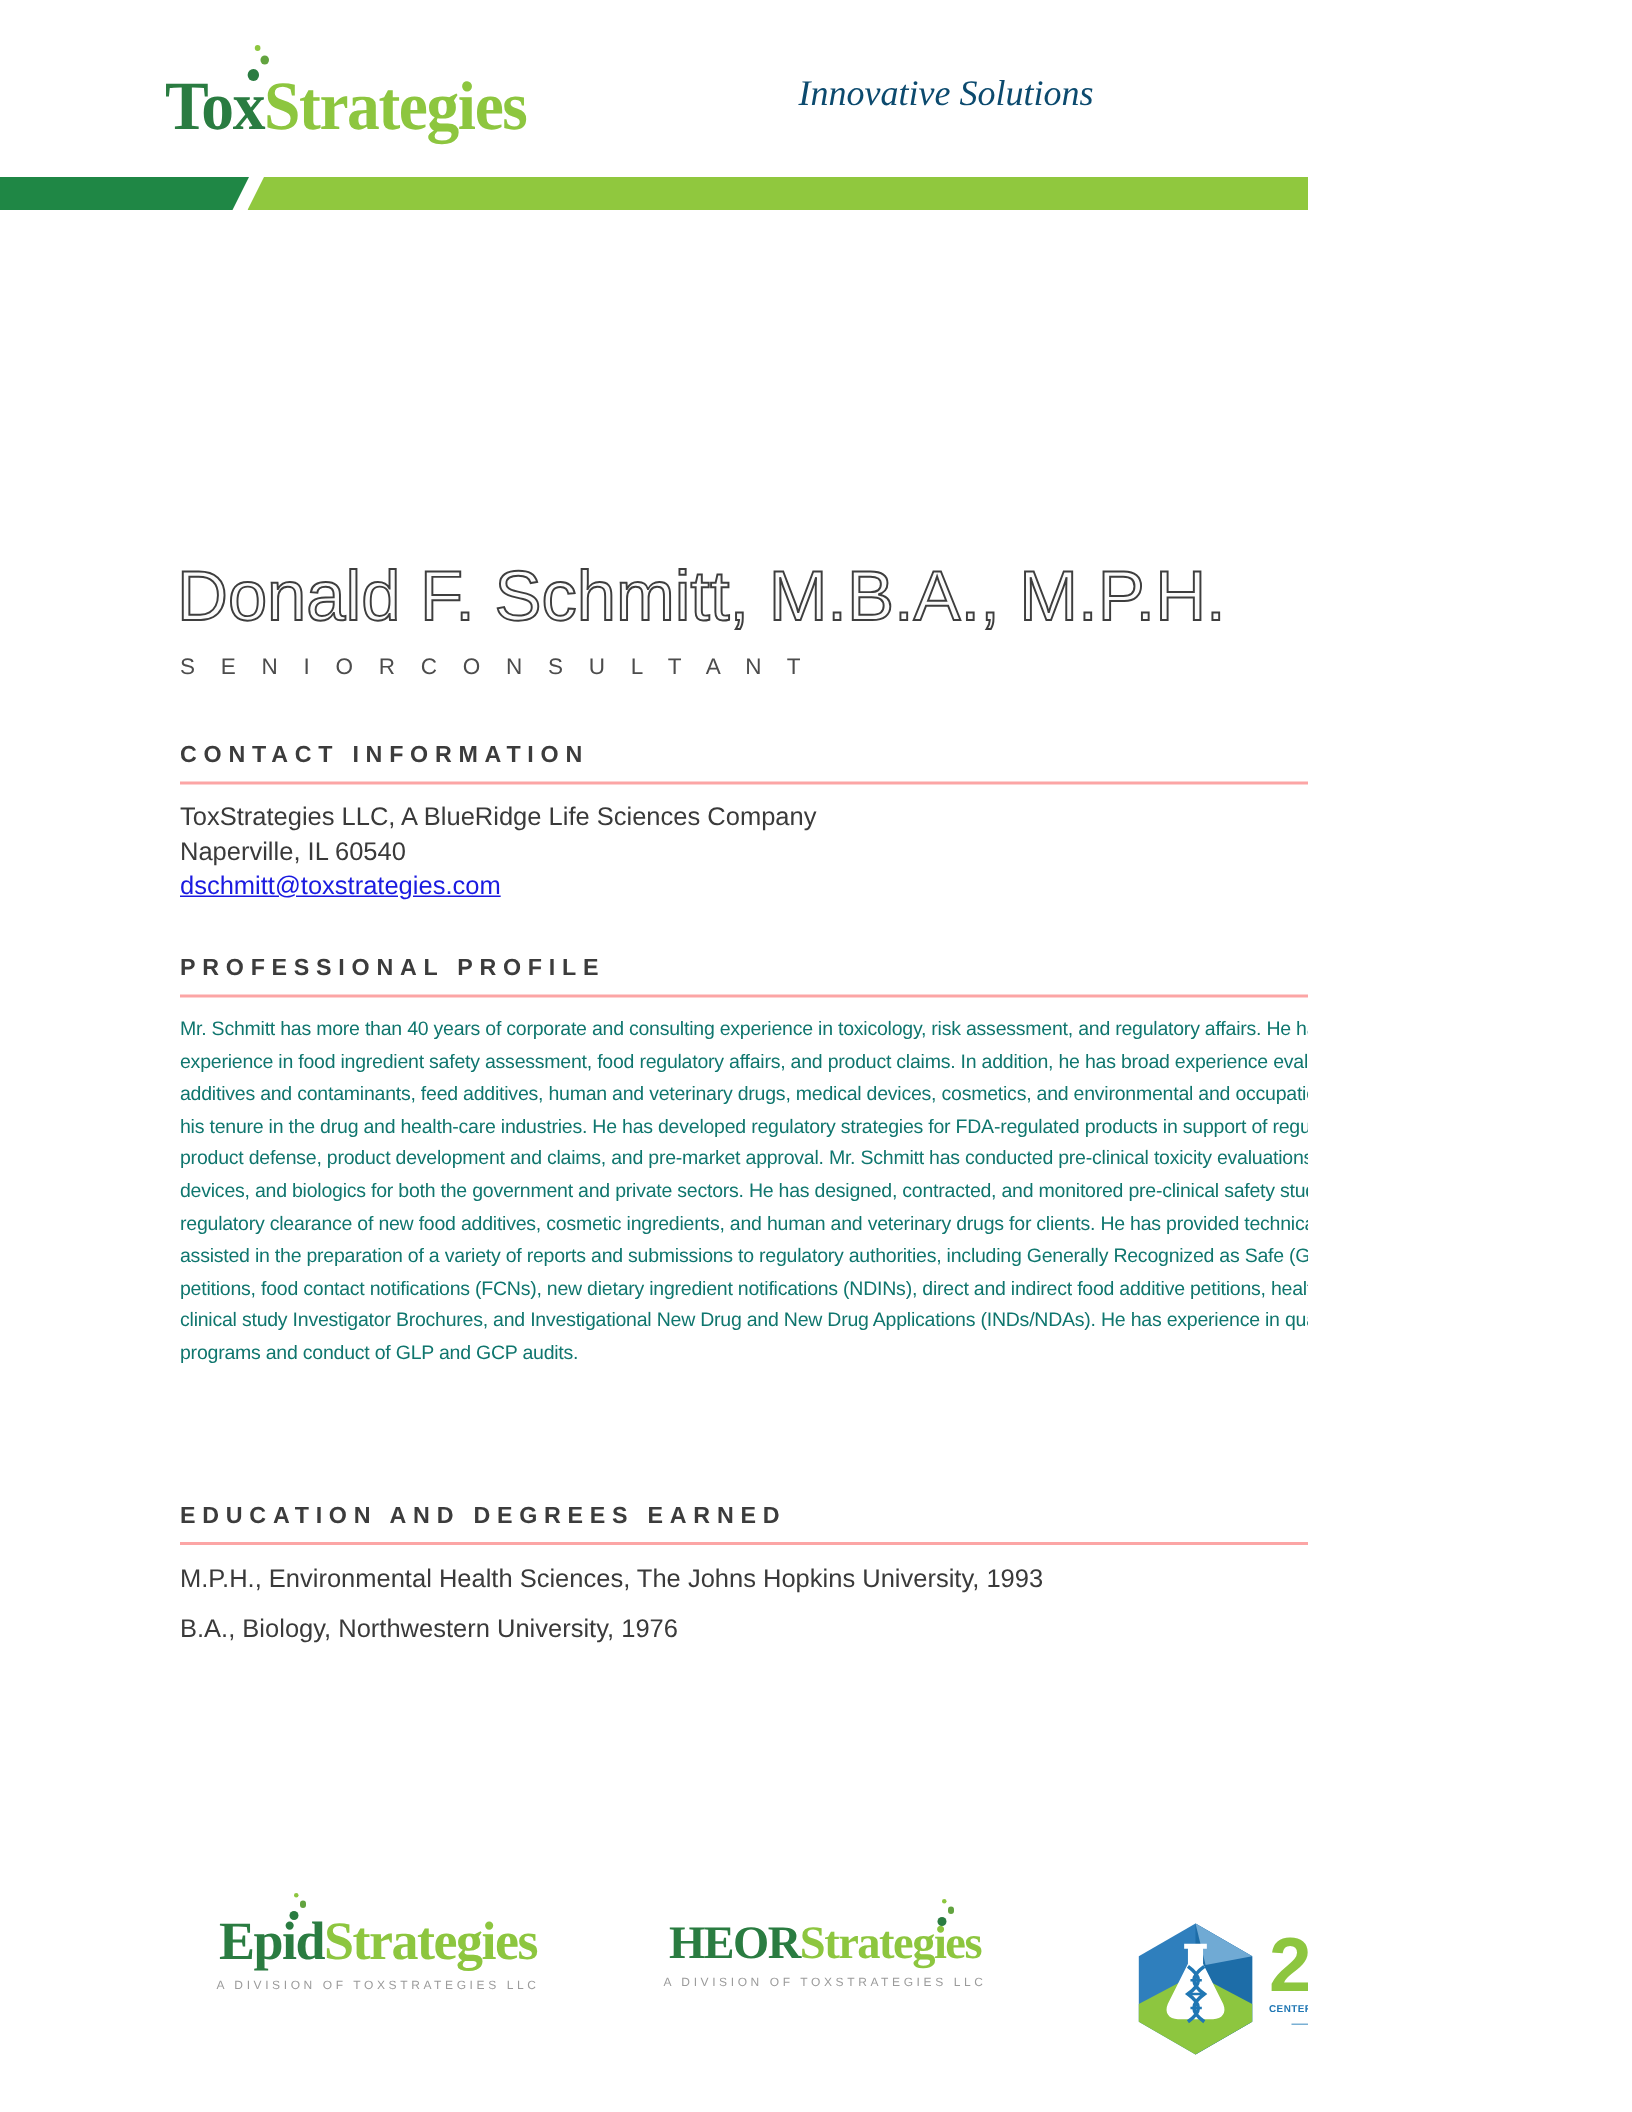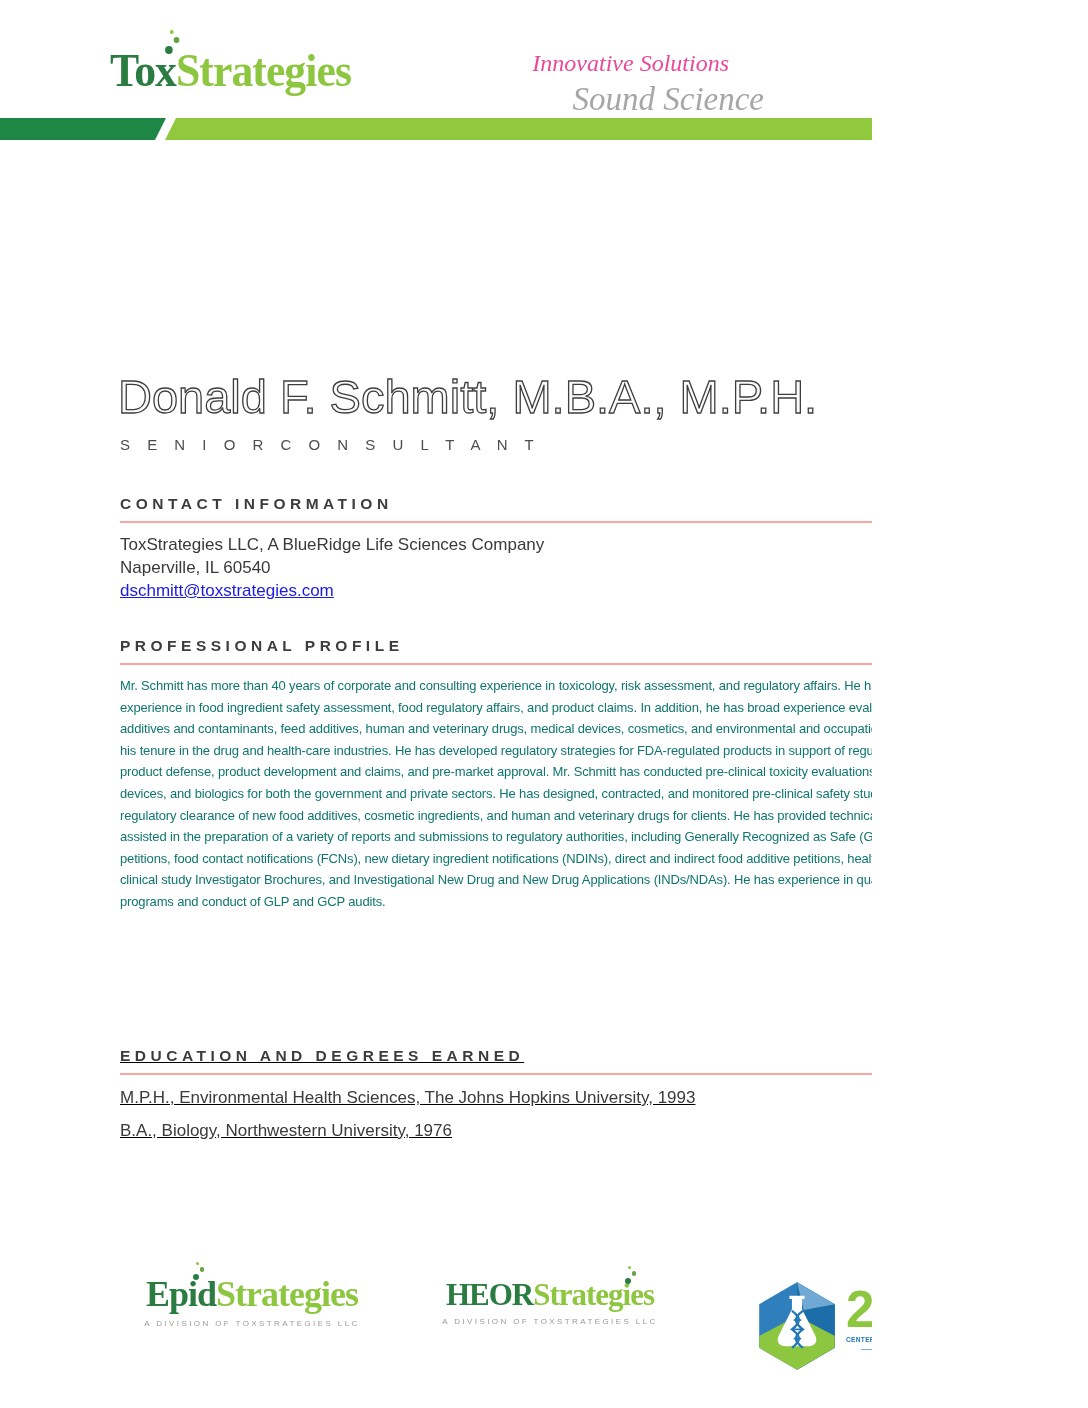--- a/index.html
+++ b/index.html
@@ -21,21 +21,21 @@
   .logo-dots{ position:absolute; left:56px; top:-16px; width:26px; height:26px; }
   .logo-dots i{ position:absolute; border-radius:50%; display:block; }
   .logo-dots .d1{ width:8px; height:8px; background:#2a7c41; left:2px; top:16px; }
   .logo-dots .d2{ width:6px; height:6px; background:#62a33f; left:11px; top:7px; }
   .logo-dots .d3{ width:4px; height:4px; background:#8dc63f; left:7px; top:0px; }
 
   .taglines{
     position:absolute; top:50px; right:108px; text-align:right;
     font-family:"Liberation Serif", serif; font-style:italic; line-height:1.15;
   }
-  .tag1{ font-size:24px; color:#ec4899; padding-right:35px; }
+  .tag1{ font-size:24px; color:#0c4a6e; padding-right:35px; }
   .tag2{ font-size:33px; color:#a6a6a6; margin-top:3px; }
 
   
   .brand-bar{ position:absolute; left:0; top:118px; width:1088px; height:22px; }
   .bar-dark{
     position:absolute; left:0; top:0; width:170px; height:22px; background:#1f8745;
     clip-path:polygon(0 0, 166px 0, 155px 22px, 0 22px);
   }
   .bar-light{
     position:absolute; left:158px; top:0; right:0; height:22px; background:#90c83e;
@@ -52,21 +52,21 @@
     .person-name{ -webkit-text-stroke:1.3px #3e3e3e; color:#fbfbfb; }
   }
   .person-title{
     position:absolute; left:120px; top:436px;
     font-size:15px; color:#4c4c4c; letter-spacing:6.5px; font-weight:400;text-align:center;
   }
 
   .section{ position:absolute; left:120px; width:876px; }
   .sec-contact{ top:495px; }
   .sec-profile{ top:637px; }
-  .sec-education{ top:1047px;text-decoration:underline; }
+  .sec-education{ top:1002px; }
 
   .section h2{
     font-size:15.5px; font-weight:700; letter-spacing:4.5px; color:#3c3c3c;
     border-bottom:2px solid #fca5a5; padding-bottom:8px;
   }
   .contact-lines{ margin-top:10px; font-size:17px; line-height:23px; color:#3a3a3a; }
   .email-link{ color:#1a1ae0; cursor:pointer;text-align:center; }
 
   .profile-body{
     margin-top:10px; font-size:13px; line-height:21.6px; color:#0f766e;
@@ -124,21 +124,20 @@
     <span class="tox">Tox</span><span class="strat">Strategies</span>
     <span class="logo-dots">
         <i class="d1"></i>
         <i class="d2"></i>
         <i class="d3"></i>
       </span>
   </div>
 
   <div class="taglines">
     <div class="tag1">Innovative Solutions</div>
-    <div class="tag2">Sound Science</div>
   </div>
 
   <div class="brand-bar">
     <div class="bar-dark"></div>
     <div class="bar-light"></div>
   </div>
 
   <h1 class="person-name">Donald F. Schmitt, M.B.A., M.P.H.</h1>
   <div class="person-title">S E N I O R   C O N S U L T A N T</div>
 

